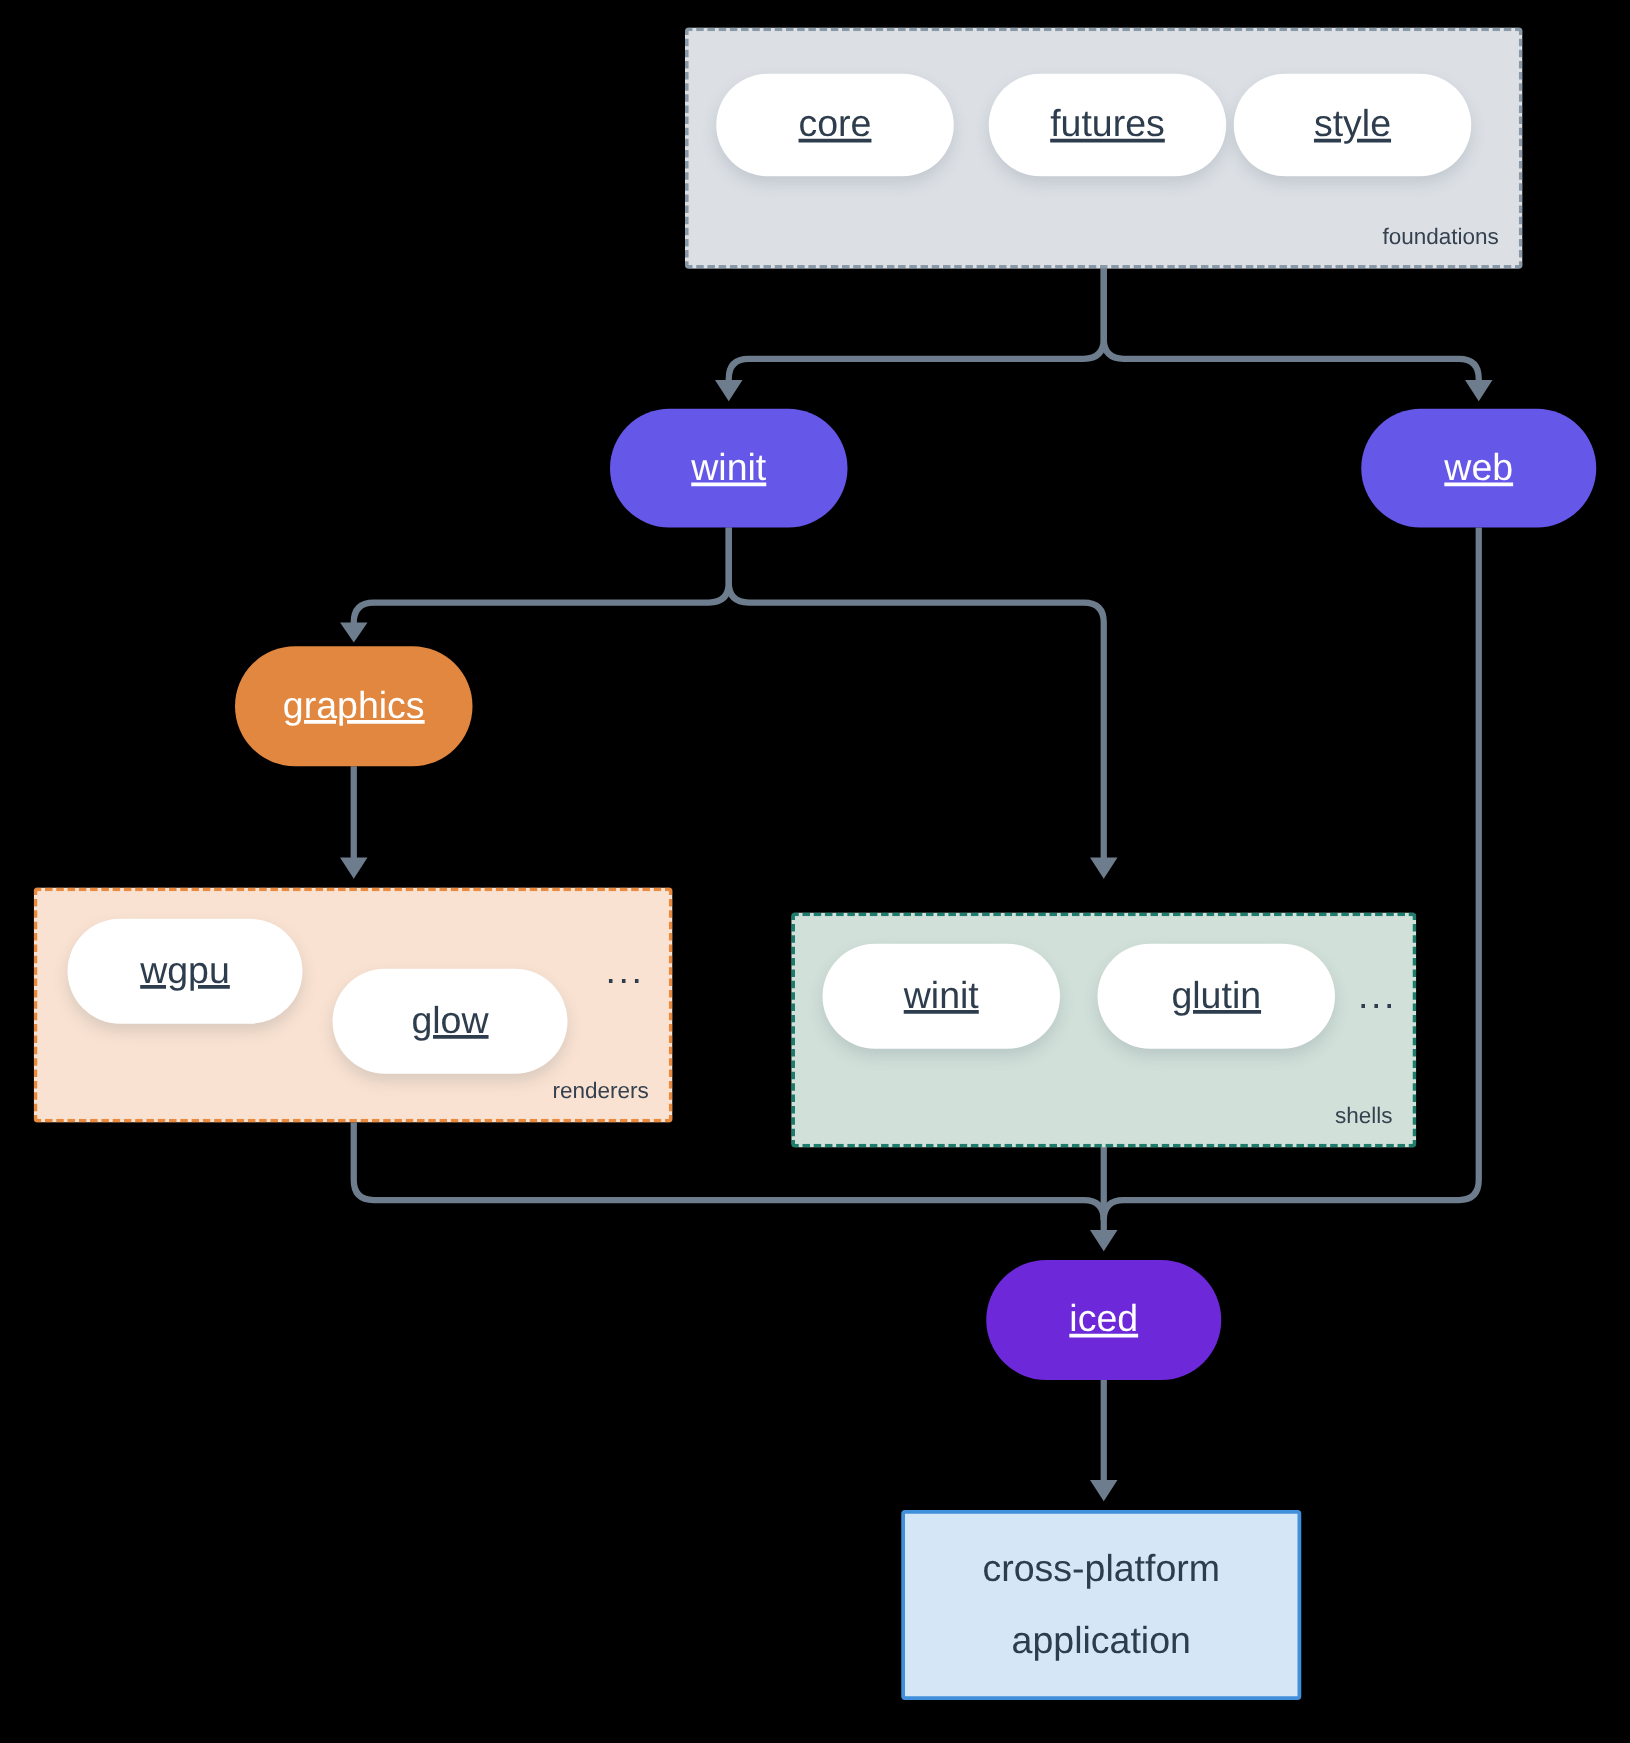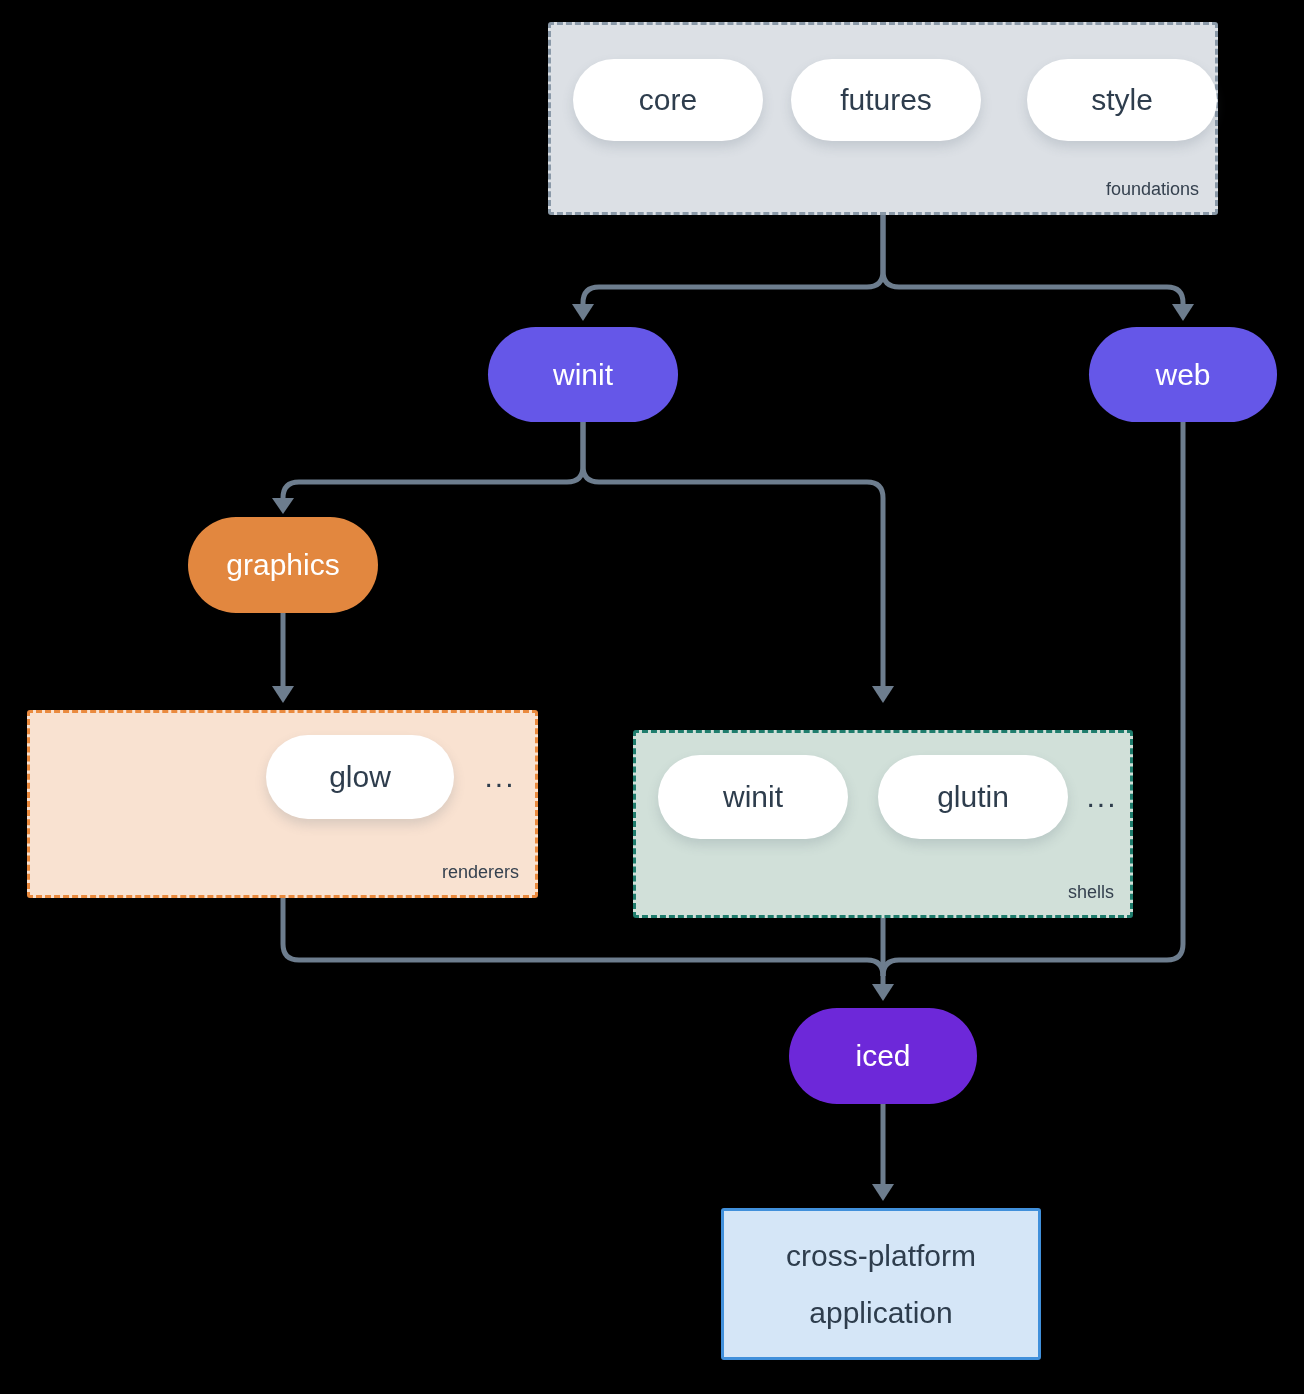--- a/index.html
+++ b/index.html
@@ -43,20 +43,21 @@
     font-size: 18px;
     color: #35414f;
   }
   .pill {
     position: absolute;
     display: flex;
     align-items: center;
     justify-content: center;
     font-size: 30px;
     box-sizing: border-box;
+    text-decoration: underline;
   }
   .pill.white {
     background: #ffffff;
     color: #2e3d4d;
     border-radius: 43px;
     box-shadow: 0 6px 12px rgba(80, 95, 110, 0.18);
   }
   .pill.colored {
     color: #ffffff;
     border-radius: 48px;
@@ -72,30 +73,30 @@
   }
   
   #foundations {
     left: 548px; top: 22px; width: 670px; height: 193px;
     background: #dce0e5;
     border: 3px dashed #8a99a8;
   }
   #foundations .pill { top: 34px; width: 190px; height: 82px; }
   #pill-core    { left: 22px; }
   #pill-futures { left: 240px; }
-  #pill-style   { left: 476px; }
+  #pill-style   { left: 436px; }
 
   #renderers {
     left: 27px; top: 710px; width: 511px; height: 188px;
     background: #f9e2d1;
     border: 3px dashed #ea8a3e;
   }
   #renderers .pill { top: 22px; width: 188px; height: 84px; }
   #pill-wgpu { left: 24px; }
-  #pill-glow { left: 236px; }
+  #pill-glow { left: 236px; margin-top: 40px; }
   #renderers .dots { left: 440px; top: 22px; width: 60px; height: 84px; }
 
   #shells {
     left: 633px; top: 710px; width: 500px; height: 188px;
     background: #d1e0d9;
     border: 3px dashed #1f7d6d;
     margin-top: 20px;
   }
   #shells .pill { top: 22px; width: 190px; height: 84px; }
   #pill-winit  { left: 22px; }
@@ -172,20 +173,21 @@
     <div id="pill-style" class="pill white">style</div>
     <div class="group-label">foundations</div>
   </div>
 
   <div id="node-native" class="pill colored">winit</div>
   <div id="node-web" class="pill colored">web</div>
 
   <div id="node-graphics" class="pill colored">graphics</div>
 
   <div id="renderers" class="group">
+    <div id="pill-wgpu" class="pill white">wgpu</div>
     <div id="pill-glow" class="pill white">glow</div>
     <div class="dots">...</div>
     <div class="group-label">renderers</div>
   </div>
 
   <div id="shells" class="group">
     <div id="pill-winit" class="pill white">winit</div>
     <div id="pill-glutin" class="pill white">glutin</div>
     <div class="dots">...</div>
     <div class="group-label">shells</div>

